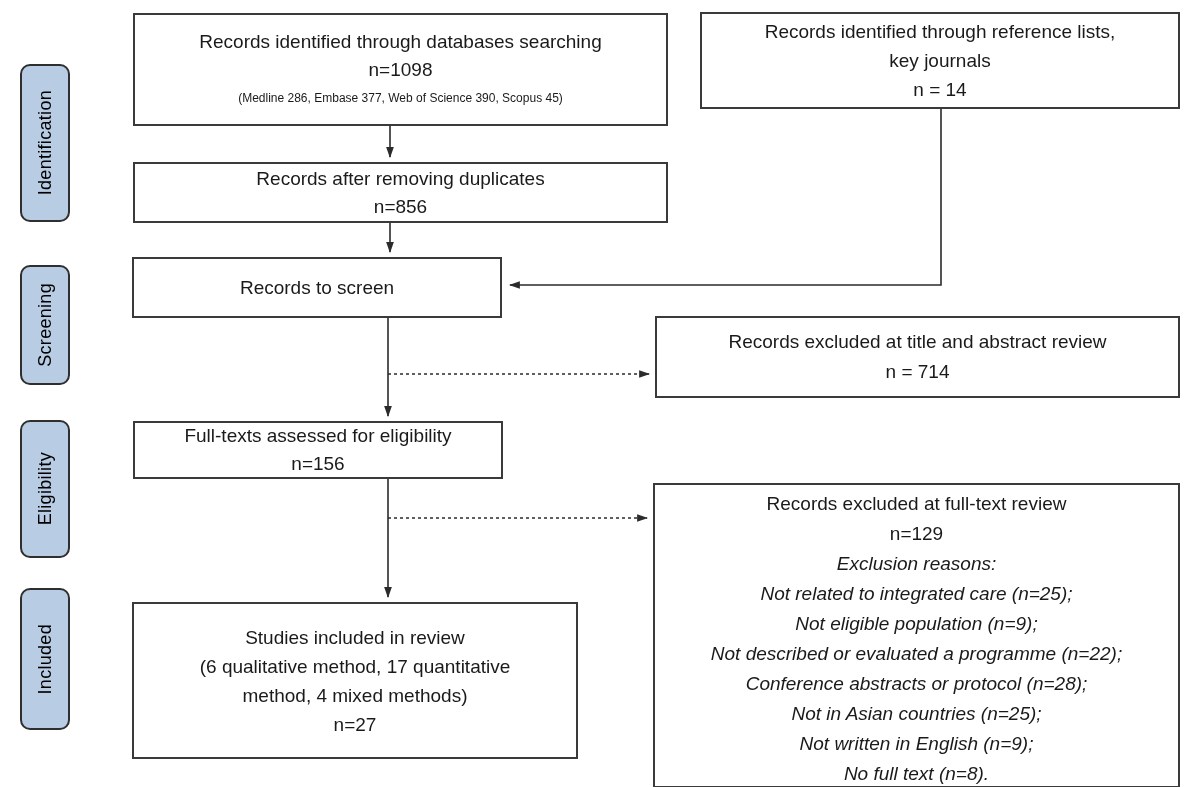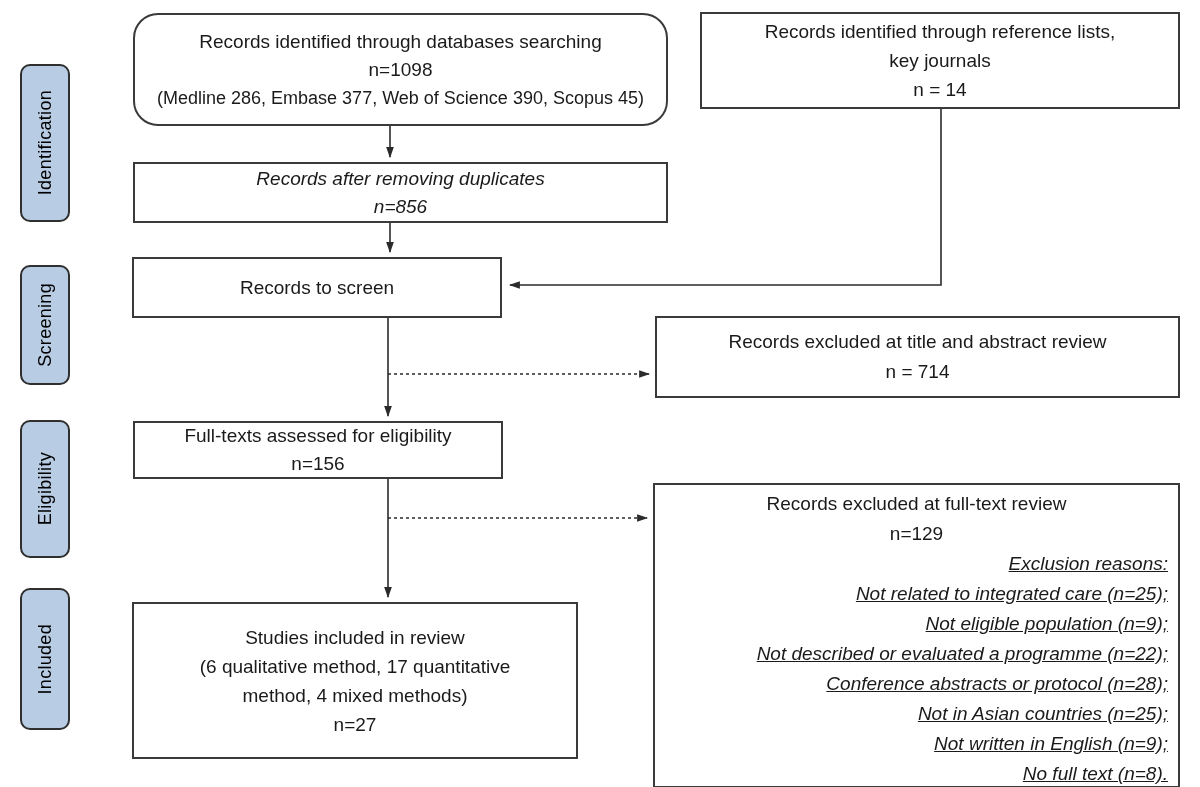--- a/index.html
+++ b/index.html
@@ -8,40 +8,40 @@
     font-family:"Liberation Sans", sans-serif; color:#1a1a1a; overflow:hidden;
   }
   svg.arrows { position:absolute; left:0; top:0; width:1200px; height:787px; z-index:1; }
   .box {
     position:absolute; background:#ffffff; border:2px solid #3a3a3a;
     box-sizing:border-box; z-index:2;
     display:flex; flex-direction:column; justify-content:center;
     text-align:center; font-size:19px; line-height:28px;
   }
   .box .ln { display:block; }
-  .box .ln.small { font-size:18px; }
+  .box .ln.small { font-size:12px; }
   .stage {
     position:absolute; left:20px; width:50px; background:#b8cce4;
     border:2px solid #2f2f2f; border-radius:10px; box-sizing:border-box;
     display:flex; align-items:center; justify-content:center; z-index:2;
   }
   .stage .vtext {
     writing-mode:vertical-rl; transform:rotate(180deg);
     font-size:18px; color:#000000; letter-spacing:0.3px; white-space:nowrap;
   }
   
-  #box-db-search   { left:133px; top:13px;  width:535px; height:113px;border-radius:25px; }
+  #box-db-search   { left:133px; top:13px;  width:535px; height:113px; }
   #box-ref-lists   { left:700px; top:12px;  width:480px; height:97px;  line-height:29px; }
-  #box-dedup       { left:133px; top:162px; width:535px; height:61px;font-style:italic;  }
+  #box-dedup       { left:133px; top:162px; width:535px; height:61px;  }
   #box-to-screen   { left:132px; top:257px; width:370px; height:61px;  }
   #box-excl-title  { left:655px; top:316px; width:525px; height:82px;  line-height:30px; }
   #box-fulltext    { left:133px; top:421px; width:370px; height:58px;  }
   #box-excl-full   { left:653px; top:468px; width:527px; height:305px; justify-content:flex-start; padding:4px 10px; line-height:30px;margin-top:15px; }
   #box-included    { left:132px; top:602px; width:446px; height:157px; line-height:29px; }
-  #box-excl-full .reasons { text-align:right; font-style:italic;text-decoration:underline; }
+  #box-excl-full .reasons { text-align:center; font-style:italic; }
   
   #stage-identification { top:64px;  height:158px; }
   #stage-screening      { top:265px; height:120px; }
   #stage-eligibility    { top:420px; height:138px; }
   #stage-included       { top:588px; height:142px; }
 </style>
 </head>
 <body>
 
 <div class="canvas">

